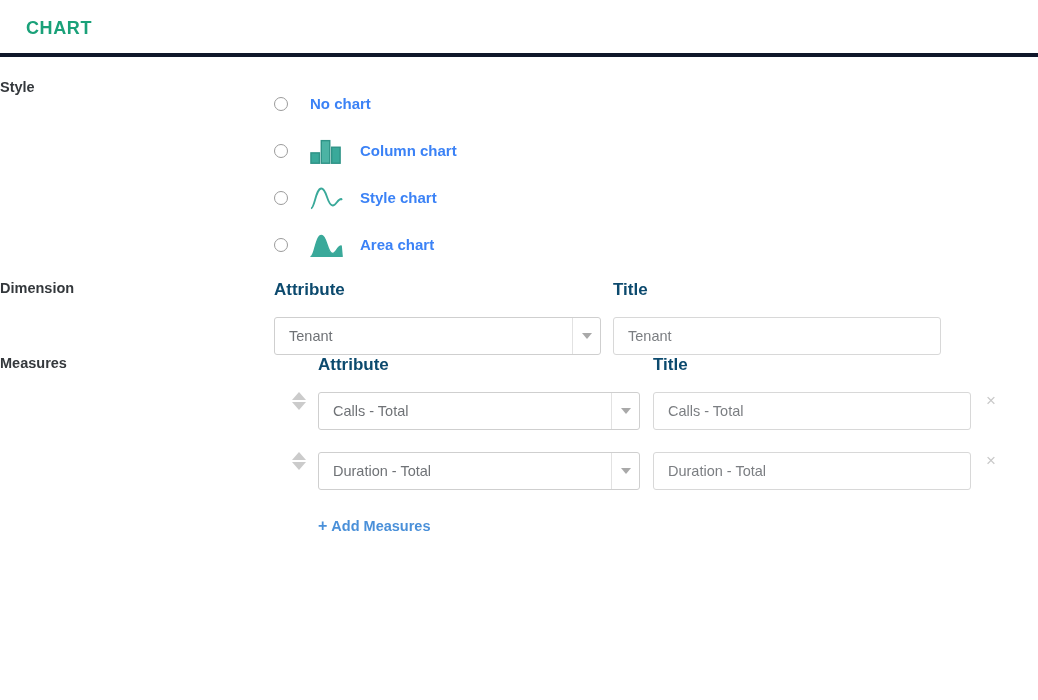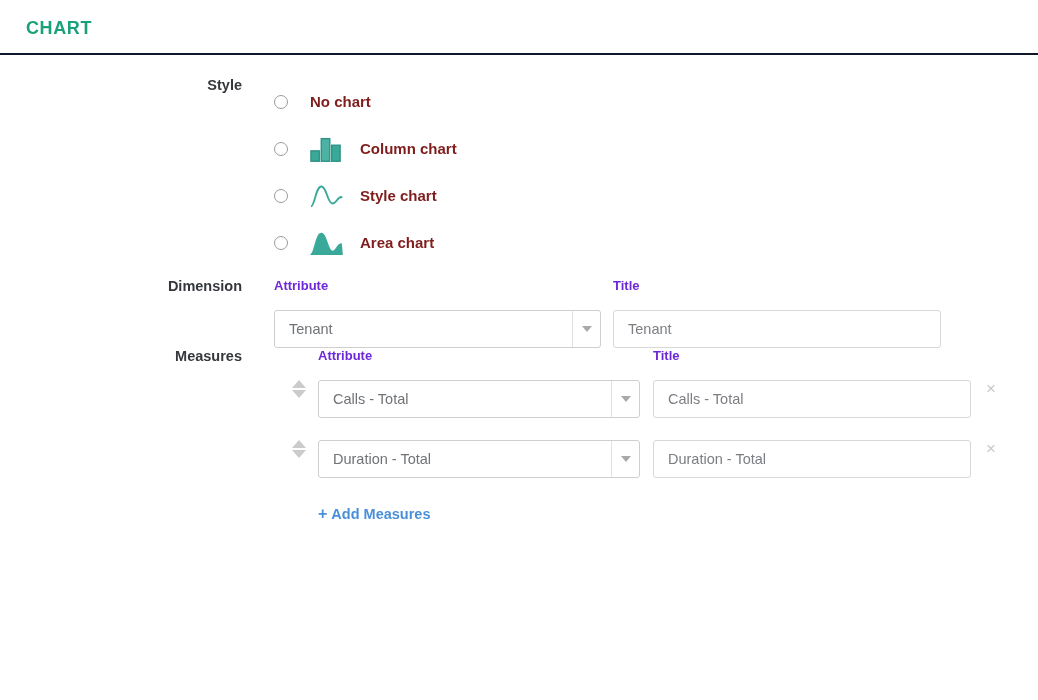--- a/index.html
+++ b/index.html
@@ -11,40 +11,40 @@
     height: 700px;
     background: #ffffff;
     font-family: "Liberation Sans", sans-serif;
     color: #333333;
     overflow: hidden;
   }
 
   
   .section-header {
     padding: 18px 16px 14px 26px;
-    border-bottom: 2px solid #0f172a;
+    border-bottom: 4px solid #0f172a;
   }
   .section-title {
     font-size: 18px;
     font-weight: bold;
     letter-spacing: 0.6px;
     color: #1aa179;
   }
 
   
   .form-body {
     padding-top: 22px;
   }
   .form-row {
     display: flex;
     align-items: flex-start;
   }
   .row-label {
     width: 242px;
-    text-align: right;
+    text-align: left;
     font-size: 14.5px;
     font-weight: bold;
     color: #34383c;
     flex: 0 0 242px;
     padding-right: 0;
   }
   .row-fields {
     flex: 1 1 auto;
     padding-left: 32px;
   }
@@ -85,29 +85,29 @@
     width: 44px;
     flex: 0 0 44px;
     margin-left: 22px;
     display: flex;
     align-items: center;
     justify-content: flex-start;
   }
   .style-label {
     font-size: 15px;
     font-weight: bold;
-    color: #7f1d1d;
+    color: #3b82f6;
     margin-left: 6px;
     white-space: nowrap;
   }
   .style-option.no-icon .style-label { margin-left: 22px; }
   .col-caption {
-    font-size: 13px;
-    font-weight: bold;
-    color: #6d28d9;
+    font-size: 17px;
+    font-weight: bold;
+    color: #0c4a6e;
     margin-bottom: 17px;
   }
 
   
   .select-box {
     display: flex;
     height: 38px;
     border: 1px solid #cfcfcf;
     border-radius: 3px;
     background: #ffffff;

